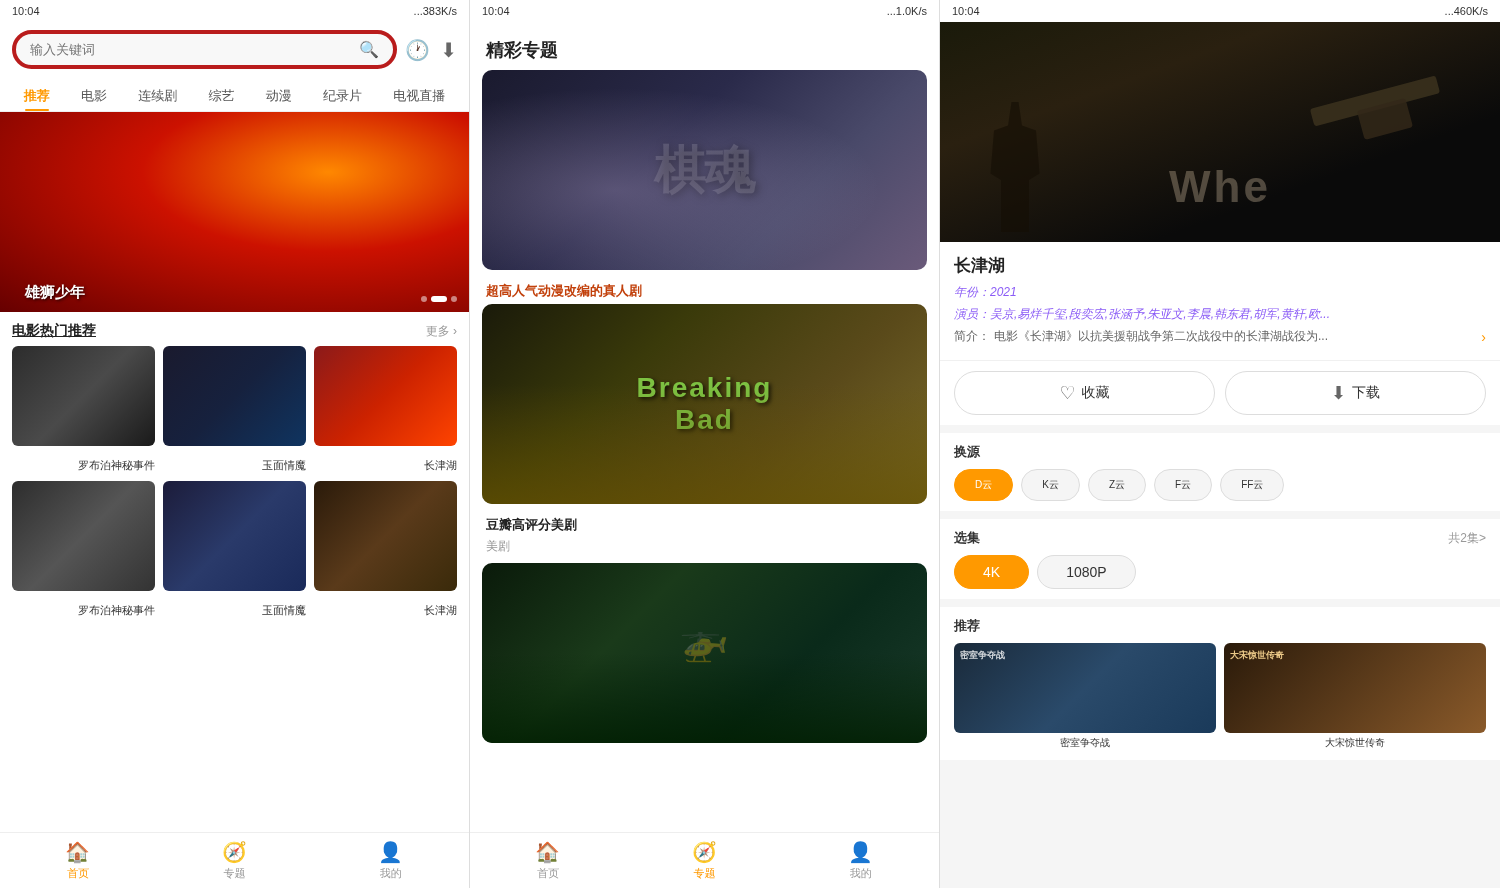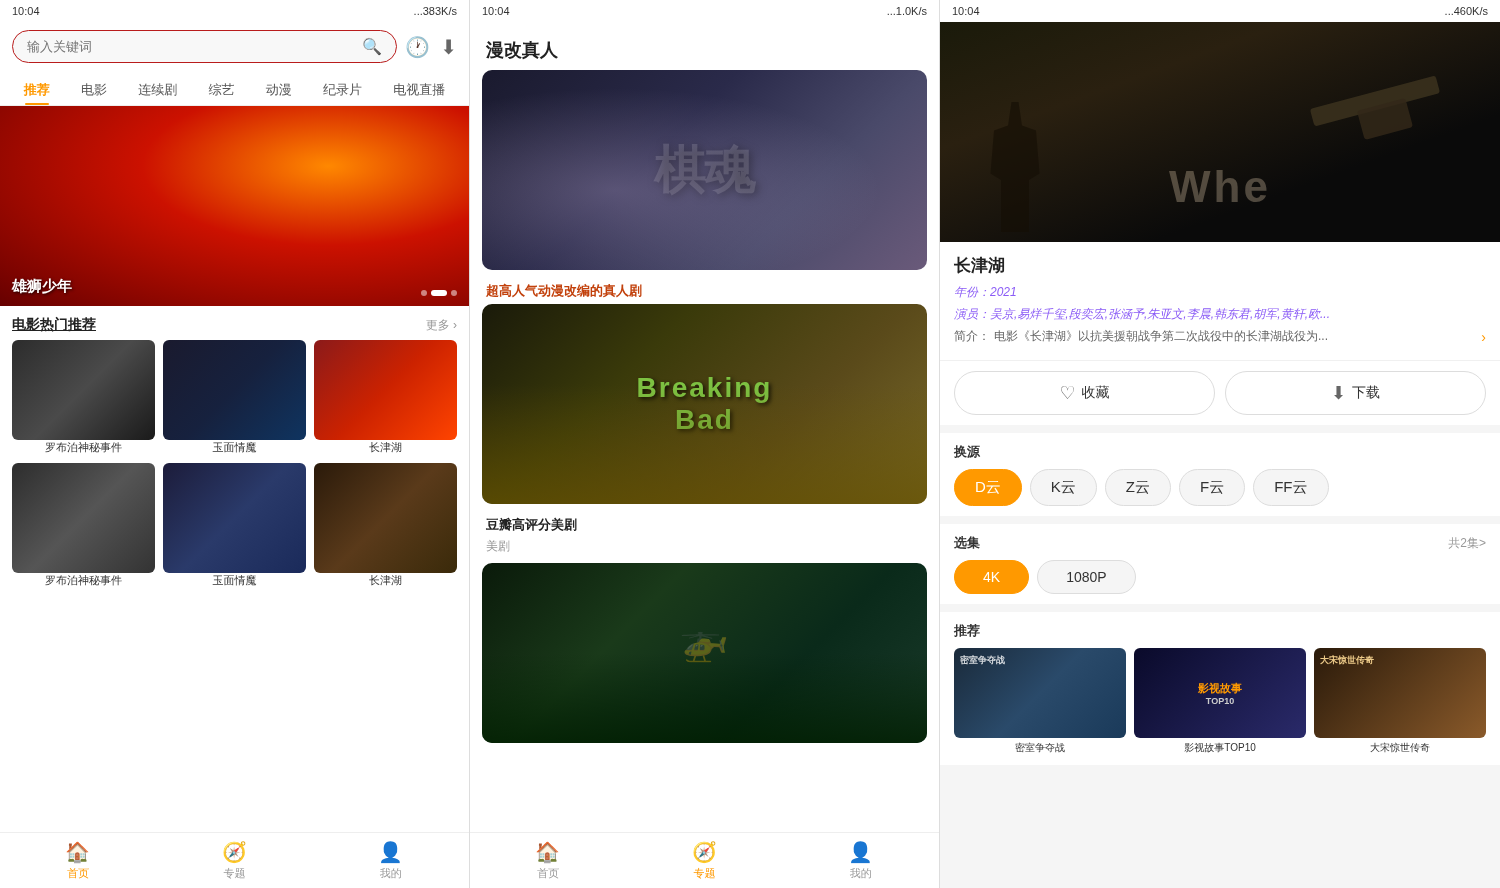--- a/index.html
+++ b/index.html
@@ -41,21 +41,21 @@
 
     .search-bar {
       padding: 8px 12px;
       display: flex;
       align-items: center;
       gap: 8px;
       background: #fff;
     }
     .search-input-wrap {
       flex: 1;
-      border: 1px solid #b91c1c;
+      border: 4px solid #b91c1c;
       border-radius: 20px;
       padding: 6px 14px;
       display: flex;
       align-items: center;
       gap: 6px;
       background: #f8f8f8;
     }
     .search-input-wrap input {
       border: none;
       background: transparent;
@@ -116,21 +116,21 @@
     }
     .hero-banner-img::before {
       content: '';
       position: absolute;
       top: 0; left: 0; right: 0; bottom: 0;
       background: radial-gradient(ellipse at 70% 30%, #ff8800 0%, #cc1100 40%, #660000 100%);
     }
     .hero-title {
       position: absolute;
       bottom: 10px;
-      left: 12px;
+      left: 25px;
       color: #fff;
       font-size: 15px;
       font-weight: 700;
       text-shadow: 1px 1px 3px rgba(0,0,0,0.8);
     }
     .hero-dots {
       position: absolute;
       bottom: 10px;
       right: 12px;
       display: flex;
@@ -165,22 +165,22 @@
       overflow: hidden;
       position: relative;
     }
     .movie-thumb-bg {
       width: 100%;
       height: 100%;
     }
     .movie-name {
       font-size: 11px;
       color: #333;
-      margin-top: 0;
-      text-align: center;
+      margin-top: 12px;
+      text-align: right;
       overflow: hidden;
       text-overflow: ellipsis;
       white-space: nowrap;
     }
 
     
     .thumb-1 { background: linear-gradient(135deg, #2c2c2c, #4a4a4a, #1a1a1a); }
     .thumb-2 { background: linear-gradient(135deg, #1a1a2e, #16213e, #0f3460); }
     .thumb-3 { background: linear-gradient(135deg, #8b1a1a, #cc2200, #ff4400); }
 
@@ -424,21 +424,21 @@
       margin-bottom: 8px;
     }
     .source-btns {
       display: flex;
       gap: 8px;
       flex-wrap: wrap;
     }
     .source-btn {
       padding: 8px 20px;
       border-radius: 20px;
-      font-size: 15px;
+      font-size: 10px;
       cursor: pointer;
       border: 1px solid #ddd;
       background: #f5f5f5;
       color: #333;
     }
     .source-btn.active {
       background: #f90;
       color: #fff;
       border-color: #f90;
     }
@@ -647,21 +647,21 @@
   </div>
 </div>
 
 <div class="panel panel2">
 
   <div class="status-bar">
     <span>10:04</span>
     <span>...1.0K/s</span>
   </div>
 
-  <div class="topic-header">漫改真人</div>
+  <div class="topic-header">精彩专题</div>
 
   <div class="topic-banner">
     <span class="topic-banner-text">棋魂</span>
     <div class="topic-banner-overlay"></div>
   </div>
 
   <div class="topic-desc">超高人气动漫改编的真人剧</div>
 
   <div class="topic-video">
     <div class="topic-video-overlay">
@@ -777,29 +777,20 @@
   <div class="recommend-section">
     <div class="recommend-label">推荐</div>
     <div class="recommend-grid">
       <div class="recommend-card">
         <div class="recommend-thumb rec-thumb-1">
           <div style="padding:6px;font-size:9px;color:rgba(255,255,255,0.8);font-weight:600;">密室争夺战</div>
         </div>
         <div class="recommend-name">密室争夺战</div>
       </div>
       <div class="recommend-card">
-        <div class="recommend-thumb rec-thumb-2" style="display:flex;align-items:center;justify-content:center;">
-          <div style="text-align:center;padding:4px;">
-            <div style="font-size:11px;color:#f90;font-weight:700;">影视故事</div>
-            <div style="font-size:9px;color:#ccc;font-weight:600;">TOP10</div>
-          </div>
-        </div>
-        <div class="recommend-name">影视故事TOP10</div>
-      </div>
-      <div class="recommend-card">
         <div class="recommend-thumb rec-thumb-3">
           <div style="padding:6px;font-size:9px;color:rgba(255,220,150,0.9);font-weight:600;">大宋惊世传奇</div>
         </div>
         <div class="recommend-name">大宋惊世传奇</div>
       </div>
     </div>
   </div>
 
 </div>
 

